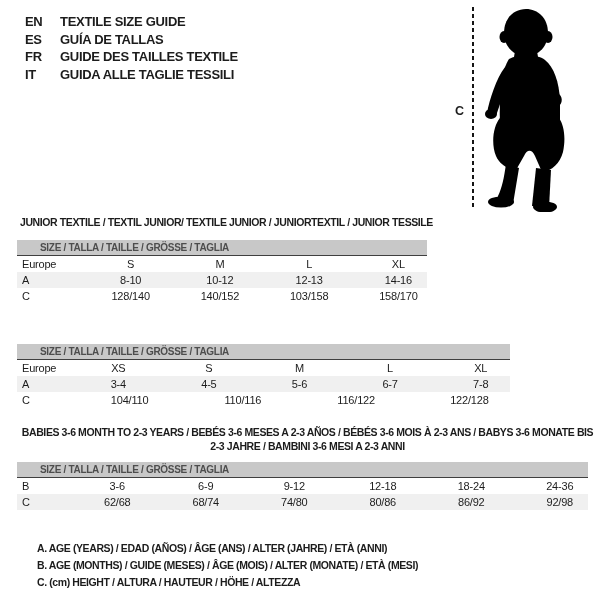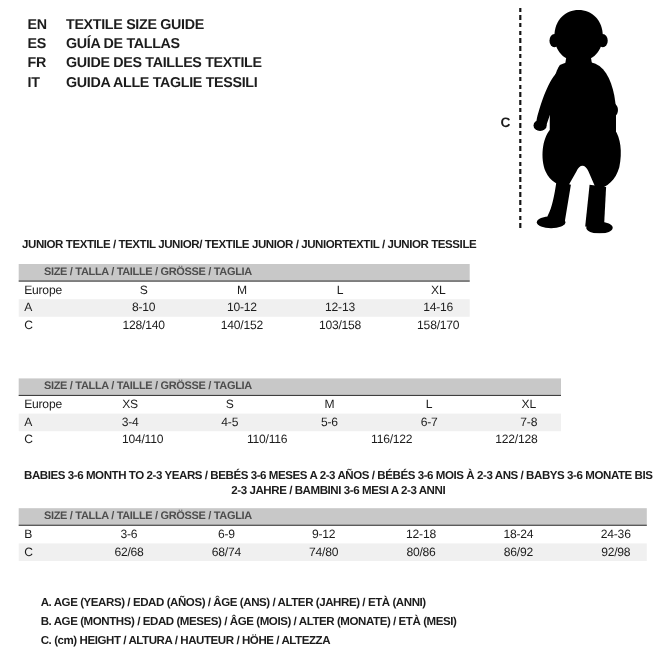--- a/index.html
+++ b/index.html
@@ -168,17 +168,17 @@
           <div class="cell">74/80</div>
           <div class="cell">80/86</div>
           <div class="cell">86/92</div>
           <div class="cell">92/98</div>
         </div>
       </div>
   </div>
 
   <div class="footnotes">
       <div class="footnote">A. AGE (YEARS) / EDAD (AÑOS) / ÂGE (ANS) / ALTER (JAHRE) / ETÀ (ANNI)</div>
-      <div class="footnote">B. AGE (MONTHS) / EDAD (MESES) / ÂGE (MOIS) / ALTER (MONATE) / ETÀ (MESI)</div>
+      <div class="footnote">B. AGE (MONTHS) / GUIDE (MESES) / ÂGE (MOIS) / ALTER (MONATE) / ETÀ (MESI)</div>
       <div class="footnote">C. (cm) HEIGHT / ALTURA / HAUTEUR / HÖHE / ALTEZZA</div>
     </div>
 
 </div>
 
 </body></html>

